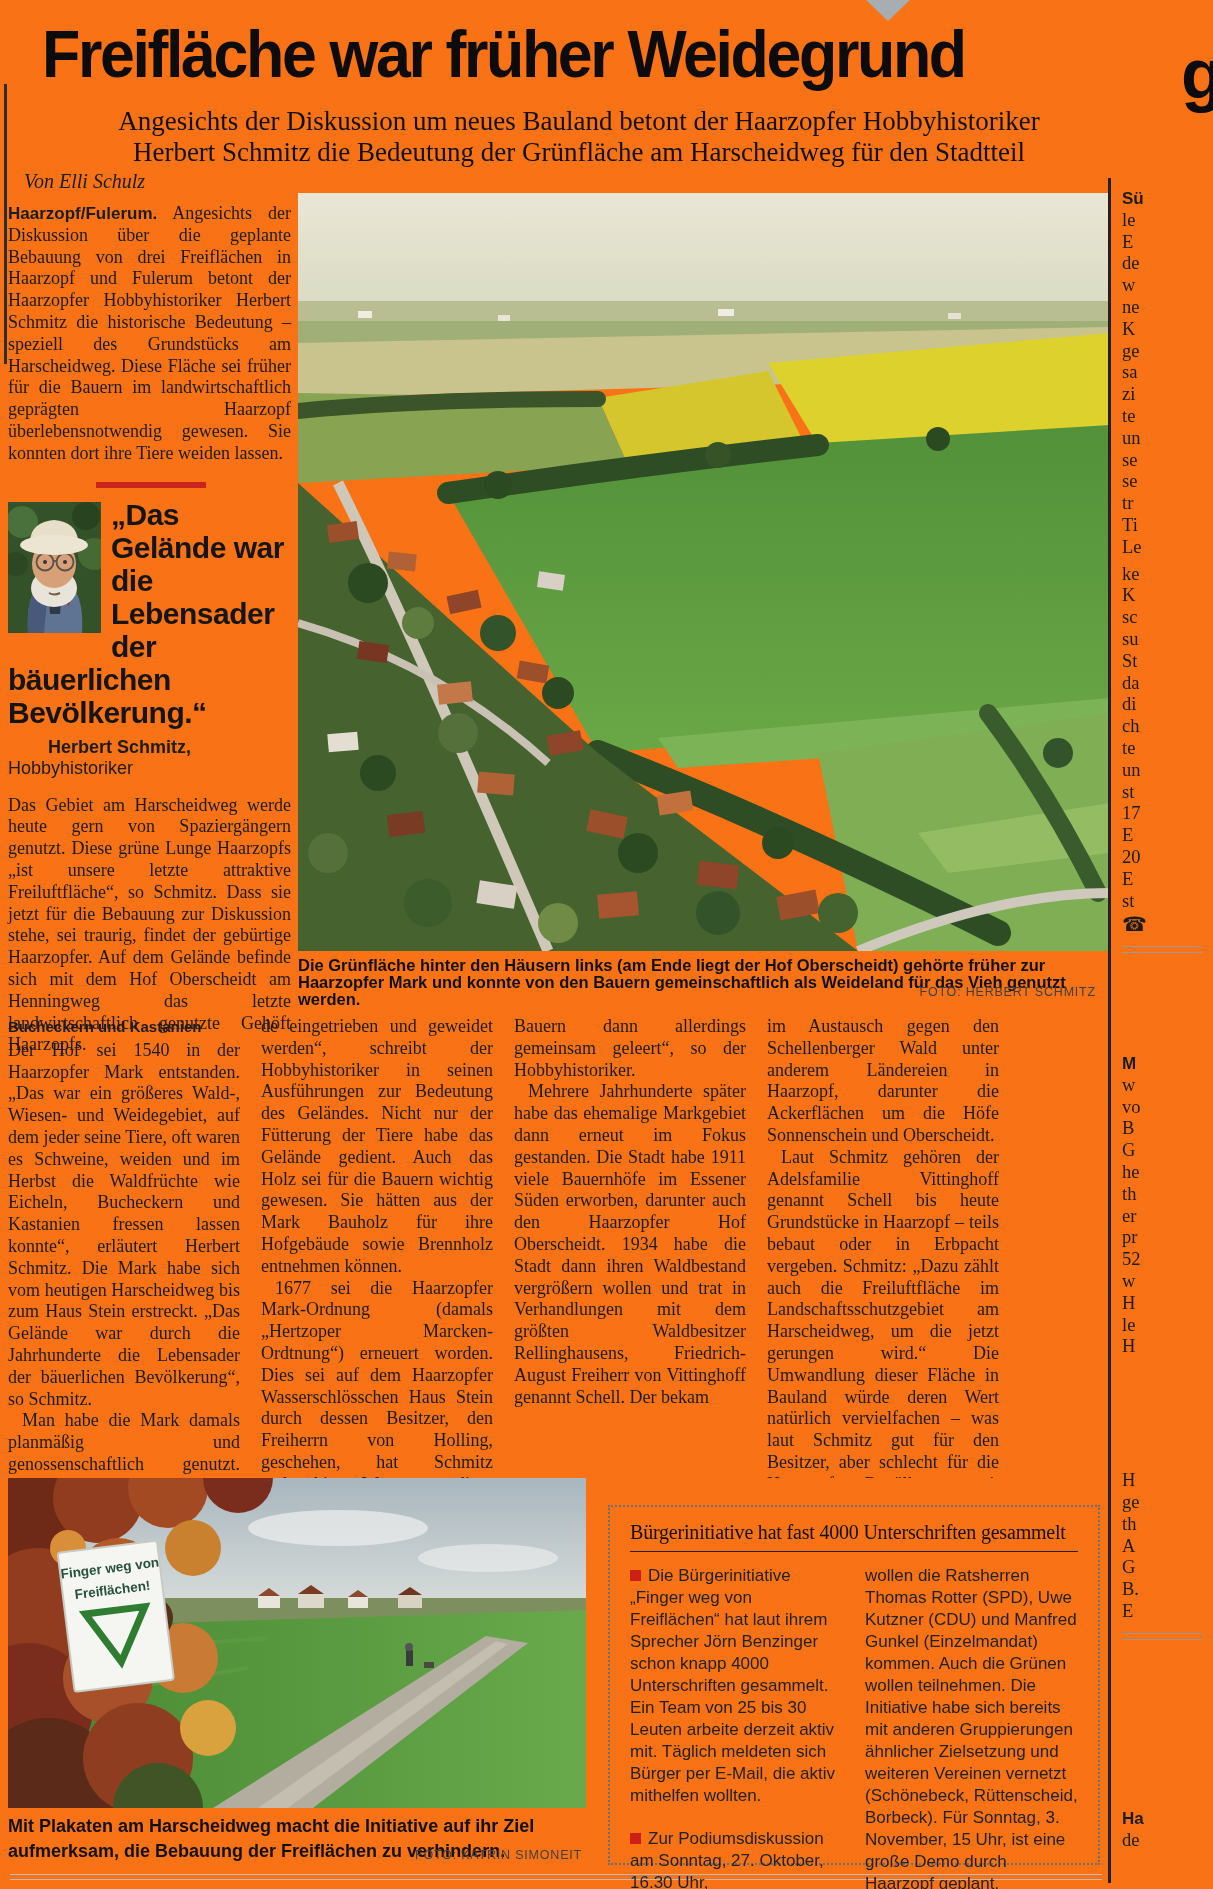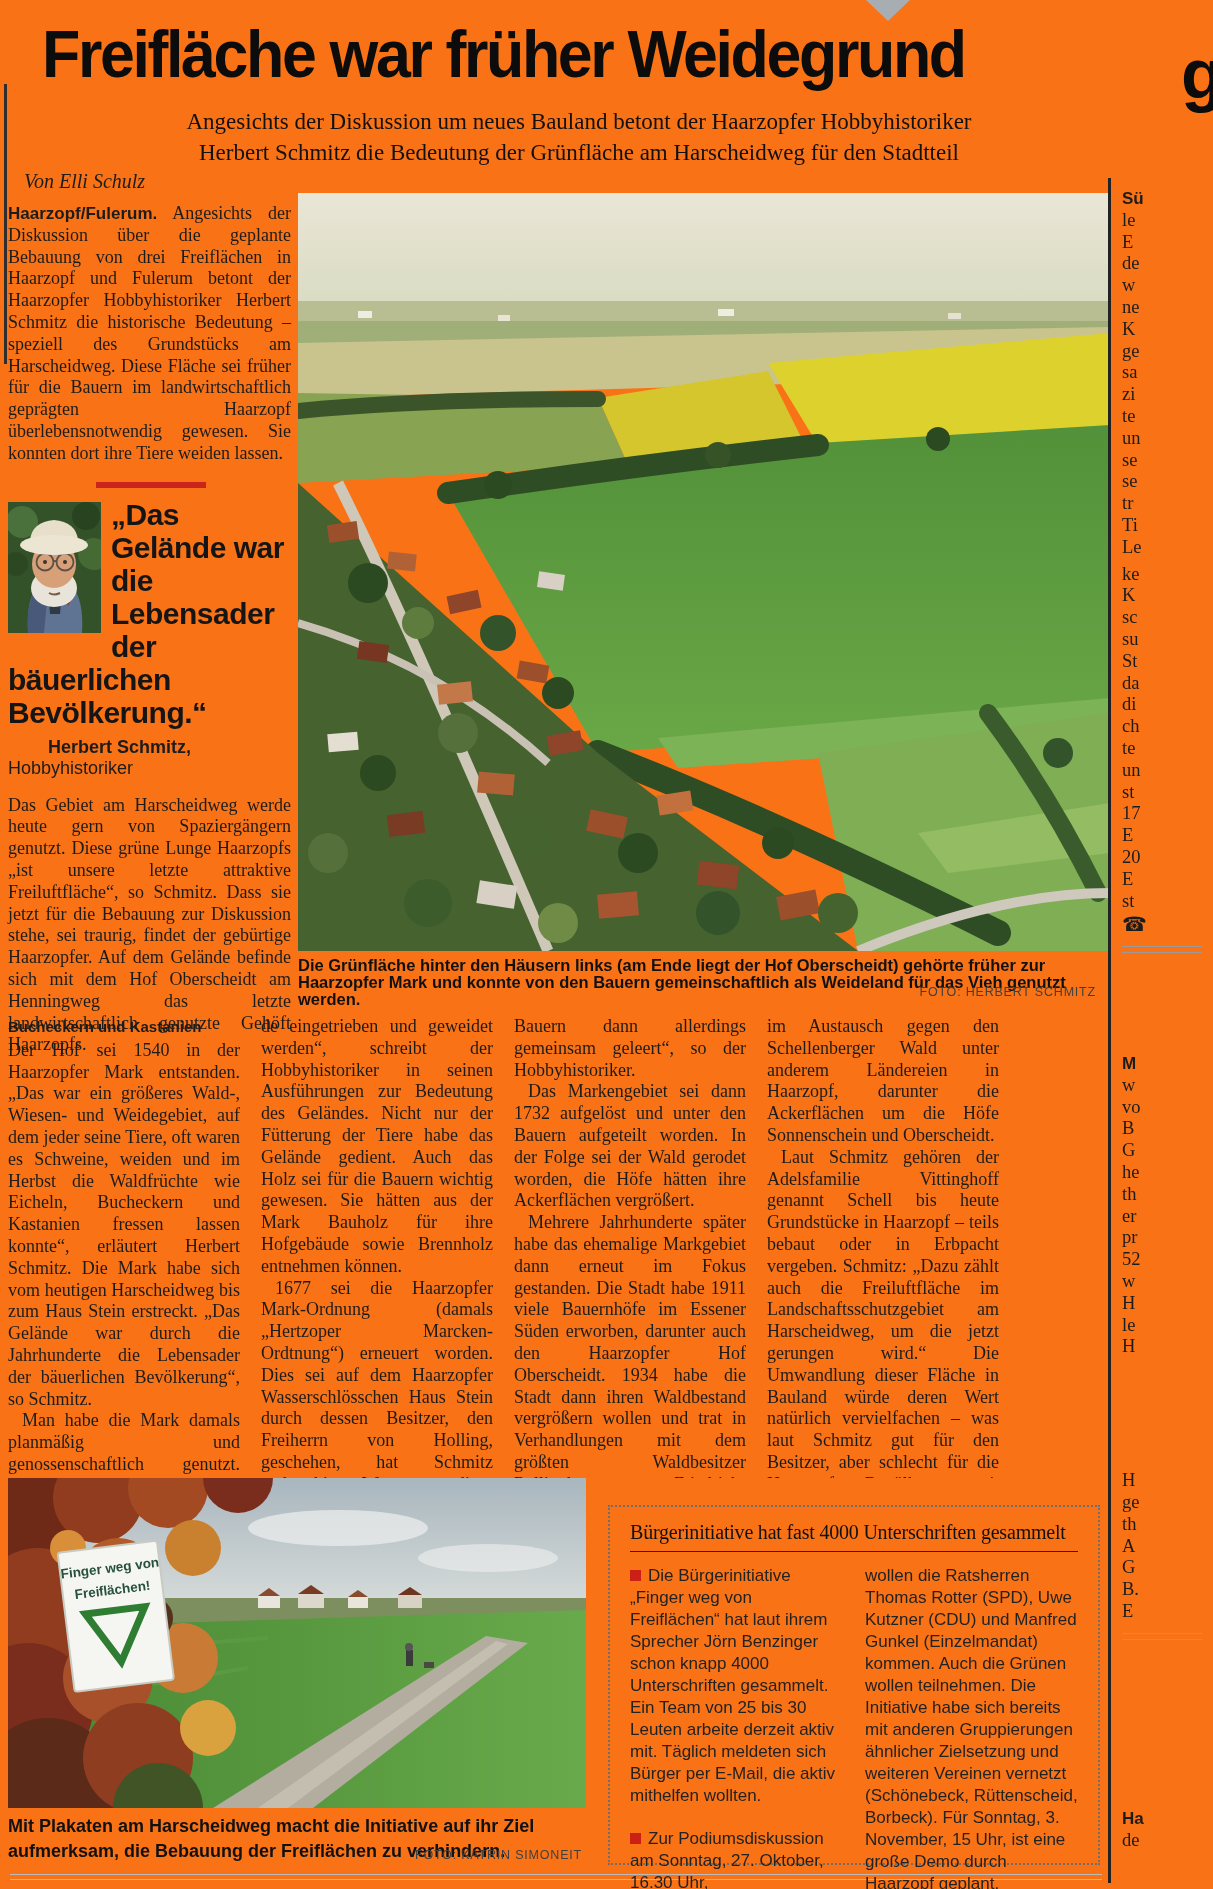--- a/index.html
+++ b/index.html
@@ -9,21 +9,21 @@
   .page-marker{position:absolute;left:866px;top:0;width:0;height:0;
     border-left:22px solid transparent;border-right:22px solid transparent;border-top:21px solid #a8adb2;}
   .edge-line{position:absolute;left:4px;top:84px;width:3px;height:280px;background:#2e2e2e;}
   
   .headline{position:absolute;left:42px;top:16px;width:1080px;white-space:nowrap;
     font-family:"Liberation Sans",sans-serif;font-weight:800;font-size:66px;letter-spacing:-2.5px;
     color:#0c0c0c;transform:scaleX(.95);transform-origin:left top;}
   .neighbor-frag{position:absolute;left:1181px;top:34px;font-family:"Liberation Sans",sans-serif;
     font-weight:800;font-size:70px;color:#0c0c0c;}
   .subhead{position:absolute;left:55px;top:106px;width:1048px;text-align:center;
-    font-size:23px;line-height:31px;color:#111;}
+    font-size:27px;line-height:31px;color:#111;}
   .byline{position:absolute;left:24px;top:170px;font-style:italic;font-size:20px;}
   
   .btext{font-size:18px;line-height:21.8px;text-align:justify;hyphens:auto;-webkit-hyphens:auto;}
   .lead-in{font-family:"Liberation Sans",sans-serif;font-weight:700;font-size:17px;}
   .lcol{position:absolute;left:8px;top:203px;width:283px;}
   .lcol p{margin:0;}
   .lcol .p2{margin-top:16px;text-indent:0;}
   
   .quote-block{margin-top:17px;}
   .quote-rule{width:110px;height:6px;background:#c9251c;margin:0 0 10px 88px;}
@@ -211,21 +211,20 @@
       <h4 class="col-sub">Bucheckern und Kastanien</h4>
       <p>Der Hof sei 1540 in der Haarzopfer Mark entstanden. „Das war ein größeres Wald-, Wiesen- und Weidegebiet, auf dem jeder seine Tiere, oft waren es Schweine, weiden und im Herbst die Waldfrüchte wie Eicheln, Bucheckern und Kastanien fressen lassen konnte“, erläutert Herbert Schmitz. Die Mark habe sich vom heutigen Harscheidweg bis zum Haus Stein erstreckt. „Das Gelände war durch die Jahrhunderte die Lebensader der bäuerlichen Bevölkerung“, so Schmitz.</p>
       <p>Man habe die Mark damals planmäßig und genossenschaftlich genutzt. „Zugelassene Schweine wurden durch einen Brand mit glühendem Eisen gekennzeichnet und konnten dann in das Markengelän-</p>
     </div>
     <div class="col btext">
       <p>de eingetrieben und geweidet werden“, schreibt der Hobbyhistoriker in seinen Ausführungen zur Bedeutung des Geländes. Nicht nur der Fütterung der Tiere habe das Gelände gedient. Auch das Holz sei für die Bauern wichtig gewesen. Sie hätten aus der Mark Bauholz für ihre Hofgebäude sowie Brennholz entnehmen können.</p>
       <p>1677 sei die Haarzopfer Mark-Ordnung (damals „Hertzoper Marcken-Ordtnung“) erneuert worden. Dies sei auf dem Haarzopfer Wasserschlösschen Haus Stein durch dessen Besitzer, den Freiherrn von Holling, geschehen, hat Schmitz recherchiert. Wer gegen diese Ordnung verstoßen habe, sei zur „Zahlung einer halben Tonne Bier verurteilt“ worden, also 57 Liter. „Die haben die</p>
     </div>
     <div class="col btext">
       <p>Bauern dann allerdings gemeinsam geleert“, so der Hobbyhistoriker.</p>
-      <p>Das Markengebiet sei dann 1732 aufgelöst und unter den Bauern aufgeteilt worden. In der Folge sei der Wald gerodet worden, die Höfe hätten ihre Ackerflächen vergrößert.</p>
       <p>Mehrere Jahrhunderte später habe das ehemalige Markgebiet dann erneut im Fokus gestanden. Die Stadt habe 1911 viele Bauernhöfe im Essener Süden erworben, darunter auch den Haarzopfer Hof Oberscheidt. 1934 habe die Stadt dann ihren Waldbestand vergrößern wollen und trat in Verhandlungen mit dem größten Waldbesitzer Rellinghausens, Friedrich-August Freiherr von Vittinghoff genannt Schell. Der bekam</p>
     </div>
     <div class="col btext">
       <p>im Austausch gegen den Schellenberger Wald unter anderem Ländereien in Haarzopf, darunter die Ackerflächen um die Höfe Sonnenschein und Oberscheidt.</p>
       <p>Laut Schmitz gehören der Adelsfamilie Vittinghoff genannt Schell bis heute Grundstücke in Haarzopf – teils bebaut oder in Erbpacht vergeben. Schmitz: „Dazu zählt auch die Freiluftfläche im Landschaftsschutzgebiet am Harscheidweg, um die jetzt gerungen wird.“ Die Umwandlung dieser Fläche in Bauland würde deren Wert natürlich vervielfachen – was laut Schmitz gut für den Besitzer, aber schlecht für die Haarzopfer Bevölkerung sei, die damit eine ihrer letzten grünen Oasen, noch dazu mit historischer Bedeutung, verlöre.</p>
     </div>
   </div>
 
   <svg class="bottom-photo" viewBox="0 0 578 330" preserveAspectRatio="none">
     <defs>

